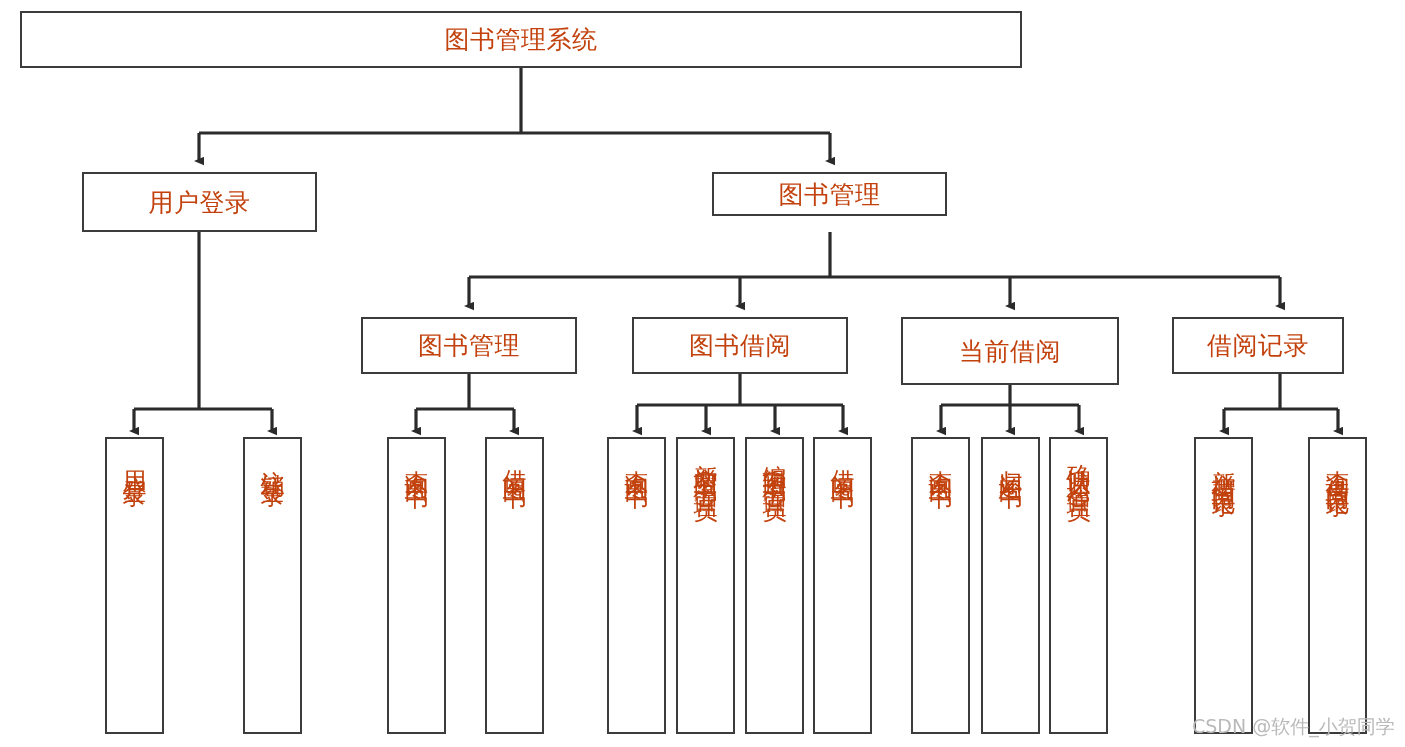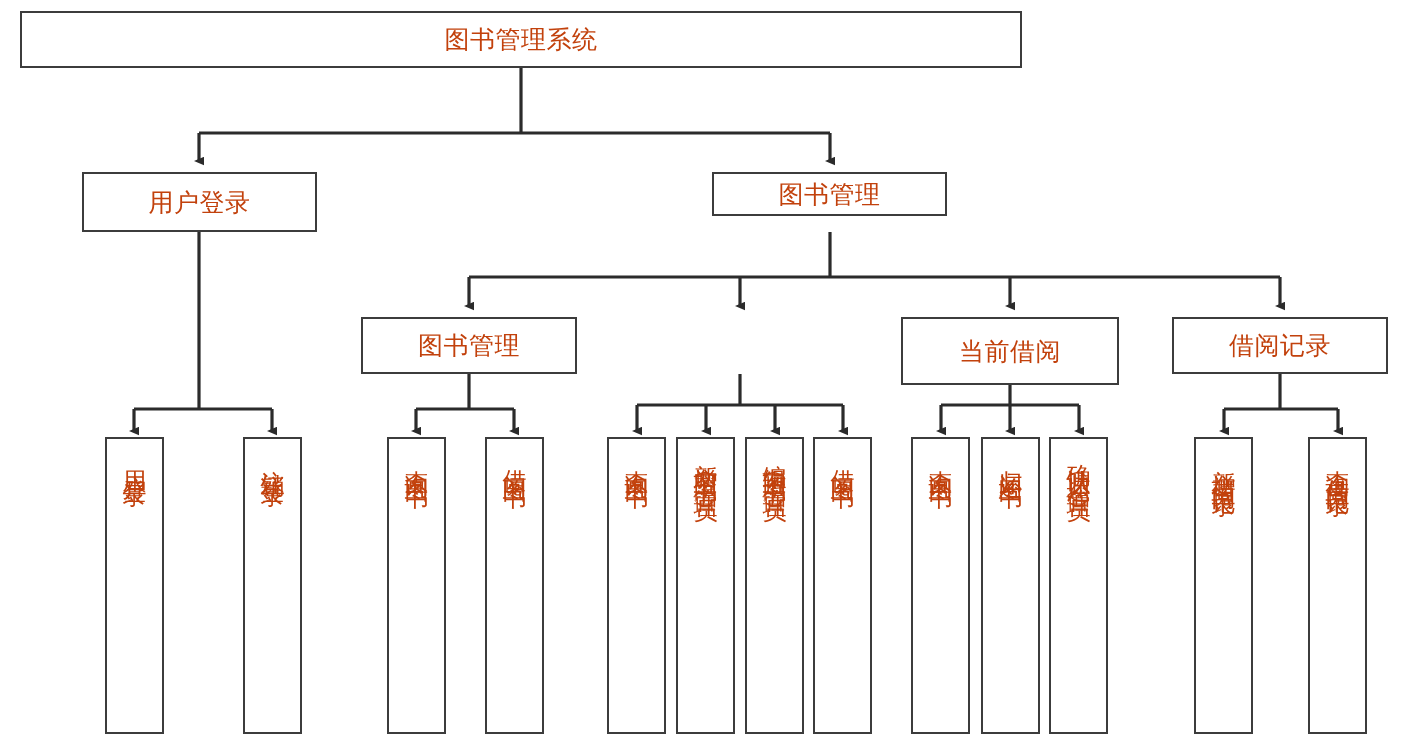--- a/index.html
+++ b/index.html
@@ -140,26 +140,29 @@
   </div>
 
   <div class="node horiz" style="left:712px; top:172px; width:235px; height:44px;">
     <span class="label">图书管理</span>
   </div>
 
   <div class="node horiz" style="left:361px; top:317px; width:216px; height:57px;">
     <span class="label">图书管理</span>
   </div>
 
+  <div class="node horiz" style="left:632px; top:317px; width:216px; height:57px;">
+    <span class="label">图书借阅</span>
+  </div>
 
   <div class="node horiz" style="left:901px; top:317px; width:218px; height:68px;">
     <span class="label">当前借阅</span>
   </div>
 
-  <div class="node horiz" style="left:1172px; top:317px; width:216px; height:57px;">
+  <div class="node horiz" style="left:1172px; top:317px; width:172px; height:57px;">
     <span class="label">借阅记录</span>
   </div>
 
   <div class="node vert" style="left:105px; top:437px; width:59px; height:297px;">
     <span class="label">用户登录</span>
   </div>
 
   <div class="node vert" style="left:243px; top:437px; width:59px; height:297px;">
     <span class="label">注销登录</span>
   </div>
@@ -201,14 +204,15 @@
   </div>
 
   <div class="node vert" style="left:1194px; top:437px; width:59px; height:297px;">
     <span class="label">新增借阅记录</span>
   </div>
 
   <div class="node vert" style="left:1308px; top:437px; width:59px; height:297px;">
     <span class="label">查询借阅记录</span>
   </div>
 
+  <div class="watermark">CSDN @软件_小贺同学</div>
 
 </div>
 
 </body></html>

